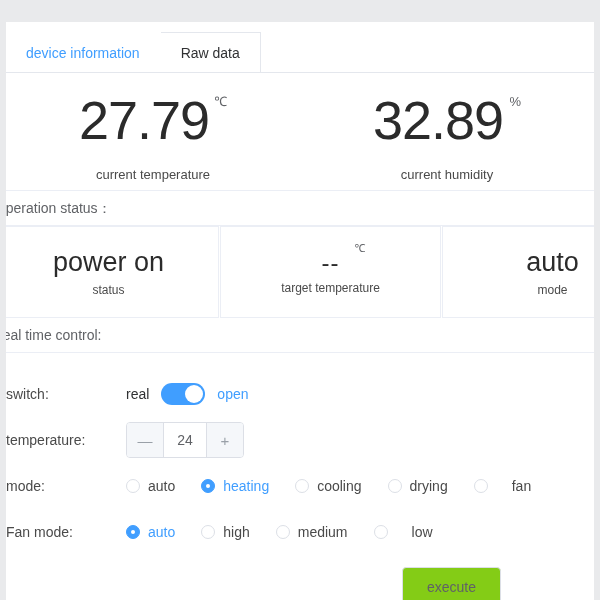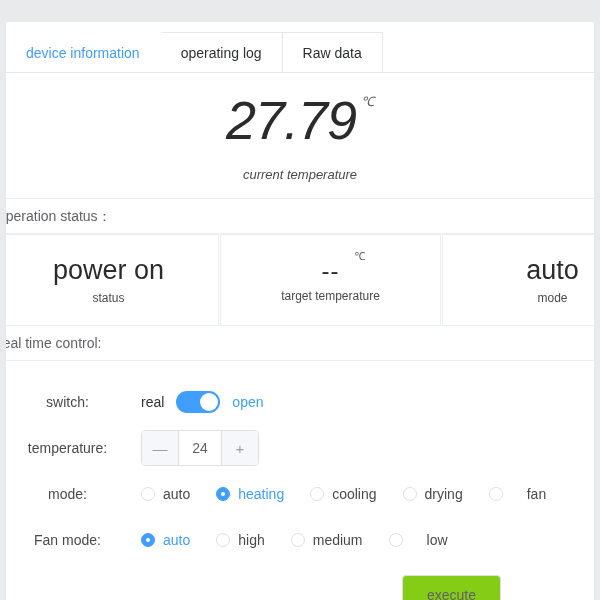--- a/index.html
+++ b/index.html
@@ -62,23 +62,22 @@
   .tabs-filler {
     flex: 1;
     height: 40px;
     border-bottom: none;
   }
 
   
   .readings {
     display: flex;
     background: #ffffff;
-    padding: 20px 0 16px 0;
+    padding: 20px 0 8px 0;
     border-bottom: 1px solid #ebeef5;
-    font-style: italic;
   }
   .reading {
     flex: 1;
     text-align: center;
   }
   .reading-value-wrap {
     display: inline-block;
     position: relative;
     padding-right: 18px;
   }
@@ -173,22 +172,22 @@
   .control-panel {
     background: #ffffff;
     padding: 18px 0 10px 0;
   }
   .ctrl-row {
     display: flex;
     align-items: center;
     min-height: 46px;
   }
   .ctrl-label {
-    width: 135px;
-    text-align: center;
+    width: 120px;
+    text-align: left;
     padding-right: 12px;
     font-size: 14px;
     color: #4a4a4a;
     box-sizing: border-box;
     flex: none;
   }
   .ctrl-body {
     display: flex;
     align-items: center;
   }
@@ -316,35 +315,39 @@
 <body>
 
 <div class="page">
   <div class="shell">
 
     <div class="tabs-bar">
       <div class="tab first active">
         <span>device information</span>
       </div>
       <div class="tab">
-        <span>operating log</span>
-      </div>
-      <div class="tab">
         <span>Raw data</span>
       </div>
       <div class="tabs-filler"></div>
     </div>
 
     <div class="readings">
       <div class="reading">
         <div class="reading-value-wrap">
           <span class="reading-value">27.79</span>
           <span class="reading-unit">℃</span>
         </div>
         <div class="reading-label">current temperature</div>
+      </div>
+      <div class="reading">
+        <div class="reading-value-wrap">
+          <span class="reading-value">32.89</span>
+          <span class="reading-unit">%</span>
+        </div>
+        <div class="reading-label">current humidity</div>
       </div>
     </div>
 
     <div class="section-head">
       <span>operation status：</span>
     </div>
 
     <div class="status-row">
       <div class="status-card">
         <div class="status-value-wrap">

